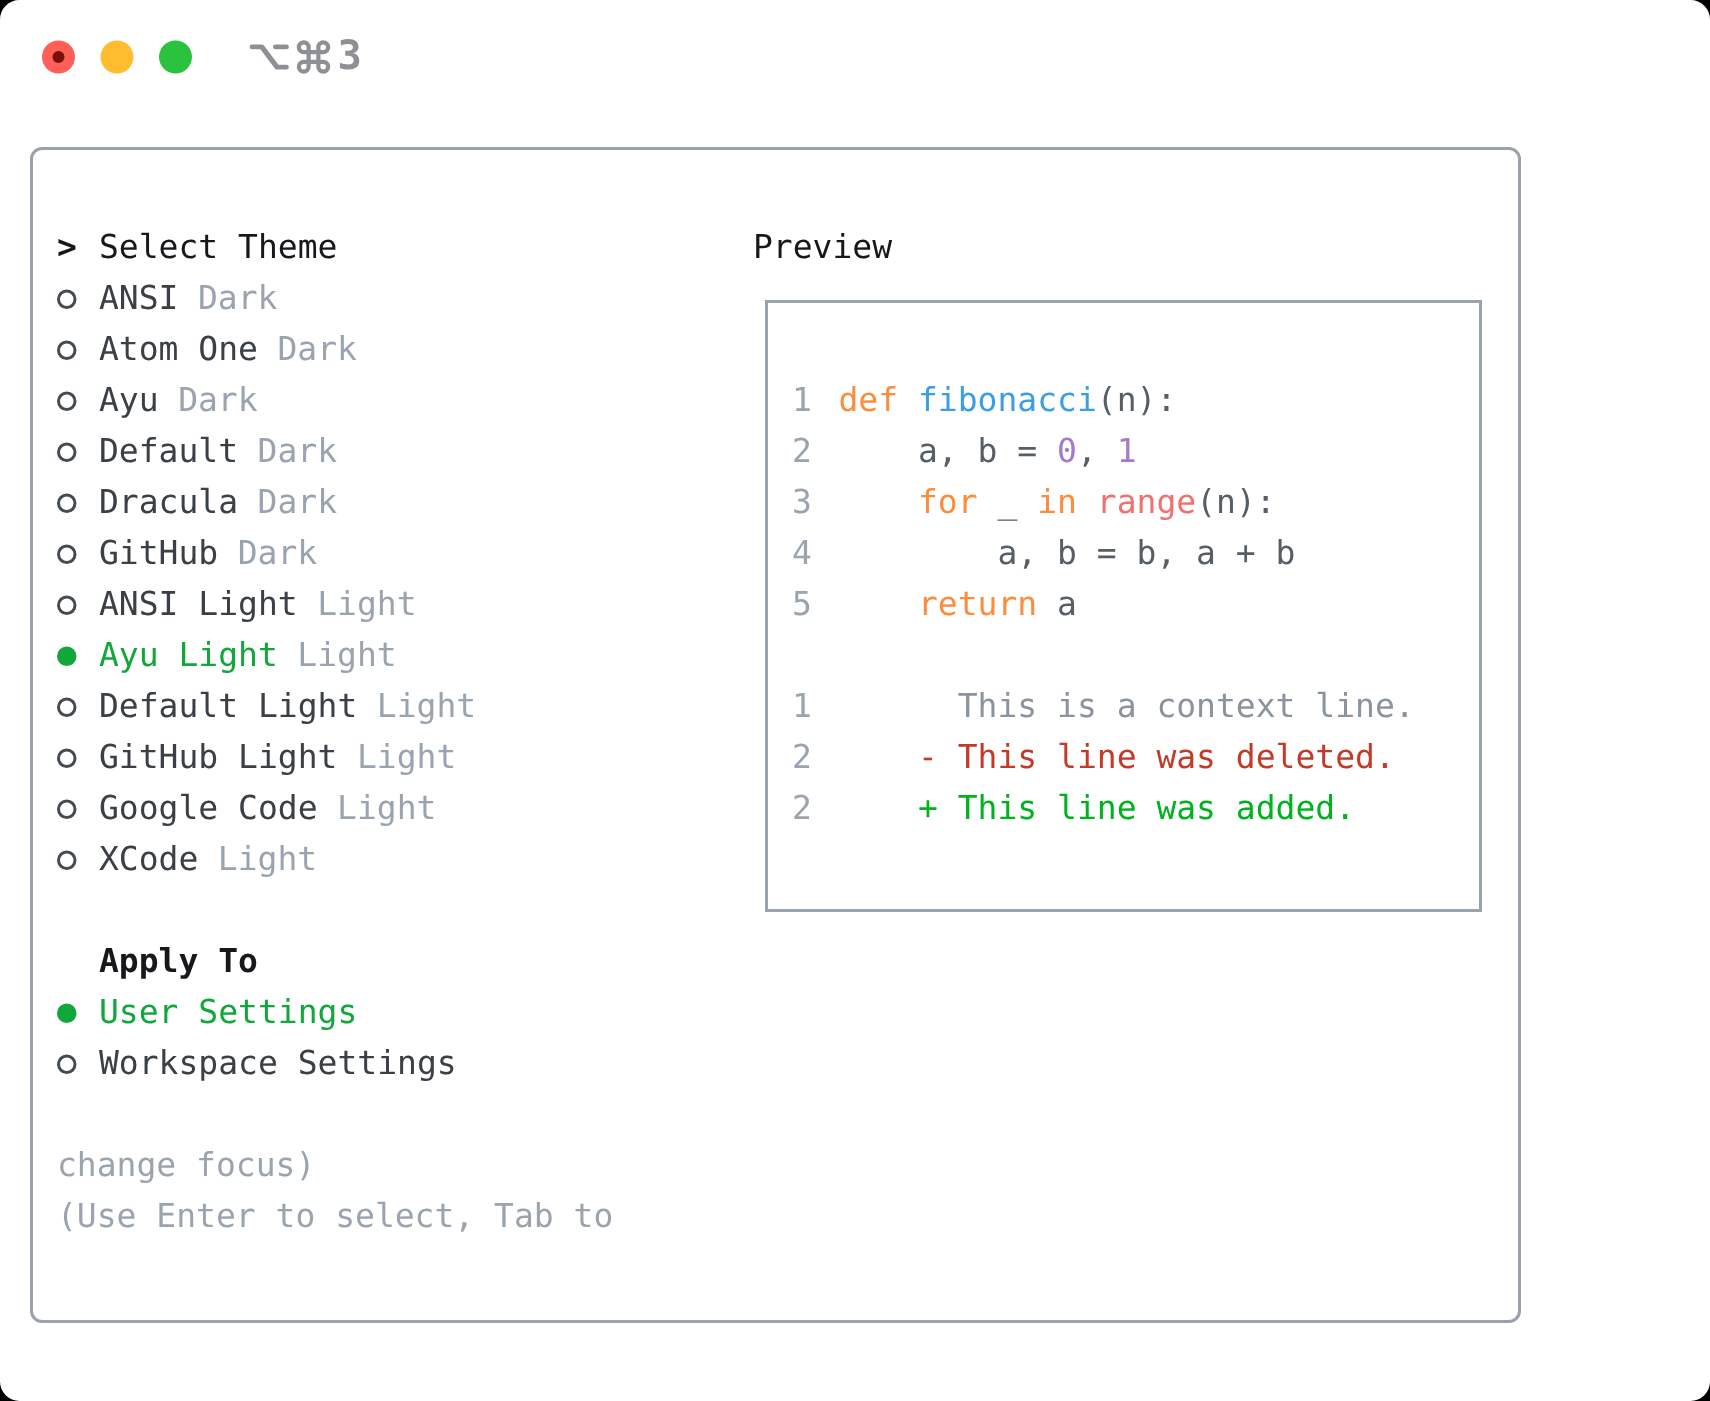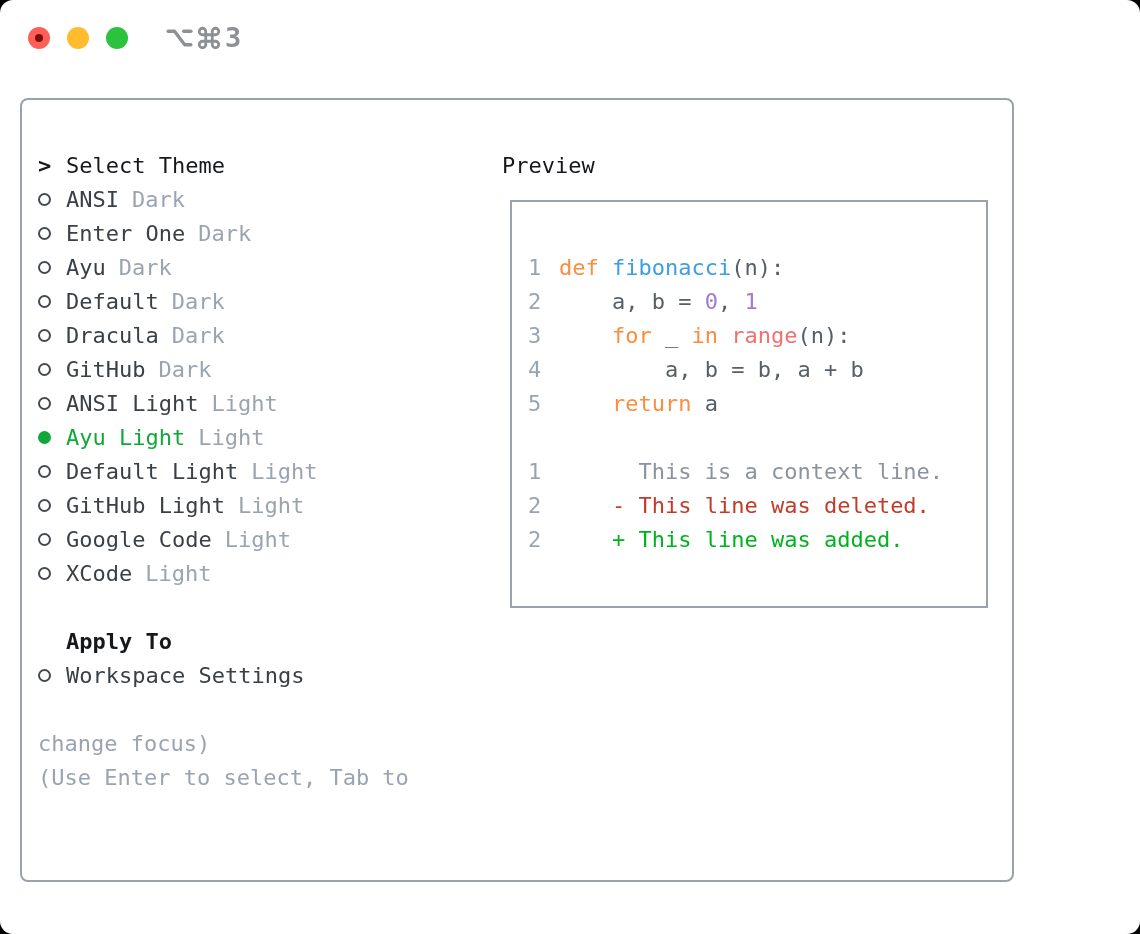--- a/index.html
+++ b/index.html
@@ -80,40 +80,41 @@
 
     <div class="panel">
 
       <div class="left-col">
         <div class="row">
           <span class="prompt">&gt;</span><span class="h-title">Select Theme</span>
         </div>
 
         <div id="theme-list">
             <div class="row theme-row"><span class="radio"></span><span class="tname">ANSI</span><span class="tvariant">Dark</span></div>
-            <div class="row theme-row"><span class="radio"></span><span class="tname">Enter One</span><span class="tvariant">Dark</span></div>
+            <div class="row theme-row"><span class="radio"></span><span class="tname">Atom One</span><span class="tvariant">Dark</span></div>
             <div class="row theme-row"><span class="radio"></span><span class="tname">Ayu</span><span class="tvariant">Dark</span></div>
             <div class="row theme-row"><span class="radio"></span><span class="tname">Default</span><span class="tvariant">Dark</span></div>
             <div class="row theme-row"><span class="radio"></span><span class="tname">Dracula</span><span class="tvariant">Dark</span></div>
             <div class="row theme-row"><span class="radio"></span><span class="tname">GitHub</span><span class="tvariant">Dark</span></div>
             <div class="row theme-row"><span class="radio"></span><span class="tname">ANSI Light</span><span class="tvariant">Light</span></div>
             <div class="row theme-row selected"><span class="radio on"></span><span class="tname">Ayu Light</span><span class="tvariant">Light</span></div>
             <div class="row theme-row"><span class="radio"></span><span class="tname">Default Light</span><span class="tvariant">Light</span></div>
             <div class="row theme-row"><span class="radio"></span><span class="tname">GitHub Light</span><span class="tvariant">Light</span></div>
             <div class="row theme-row"><span class="radio"></span><span class="tname">Google Code</span><span class="tvariant">Light</span></div>
             <div class="row theme-row"><span class="radio"></span><span class="tname">XCode</span><span class="tvariant">Light</span></div>
           </div>
 
         <div class="row"></div>
 
         <div class="row">
           <span class="apply-indent"></span><span class="apply-title-label">Apply To</span>
         </div>
 
         <div id="apply-list">
+            <div class="row apply-row selected"><span class="radio on"></span><span class="aname">User Settings</span></div>
             <div class="row apply-row"><span class="radio"></span><span class="aname">Workspace Settings</span></div>
           </div>
 
         <div class="row"></div>
 
         <div class="row hint">change focus)</div>
         <div class="row hint">(Use Enter to select, Tab to</div>
       </div>
 
       <div class="preview-title">Preview</div>

